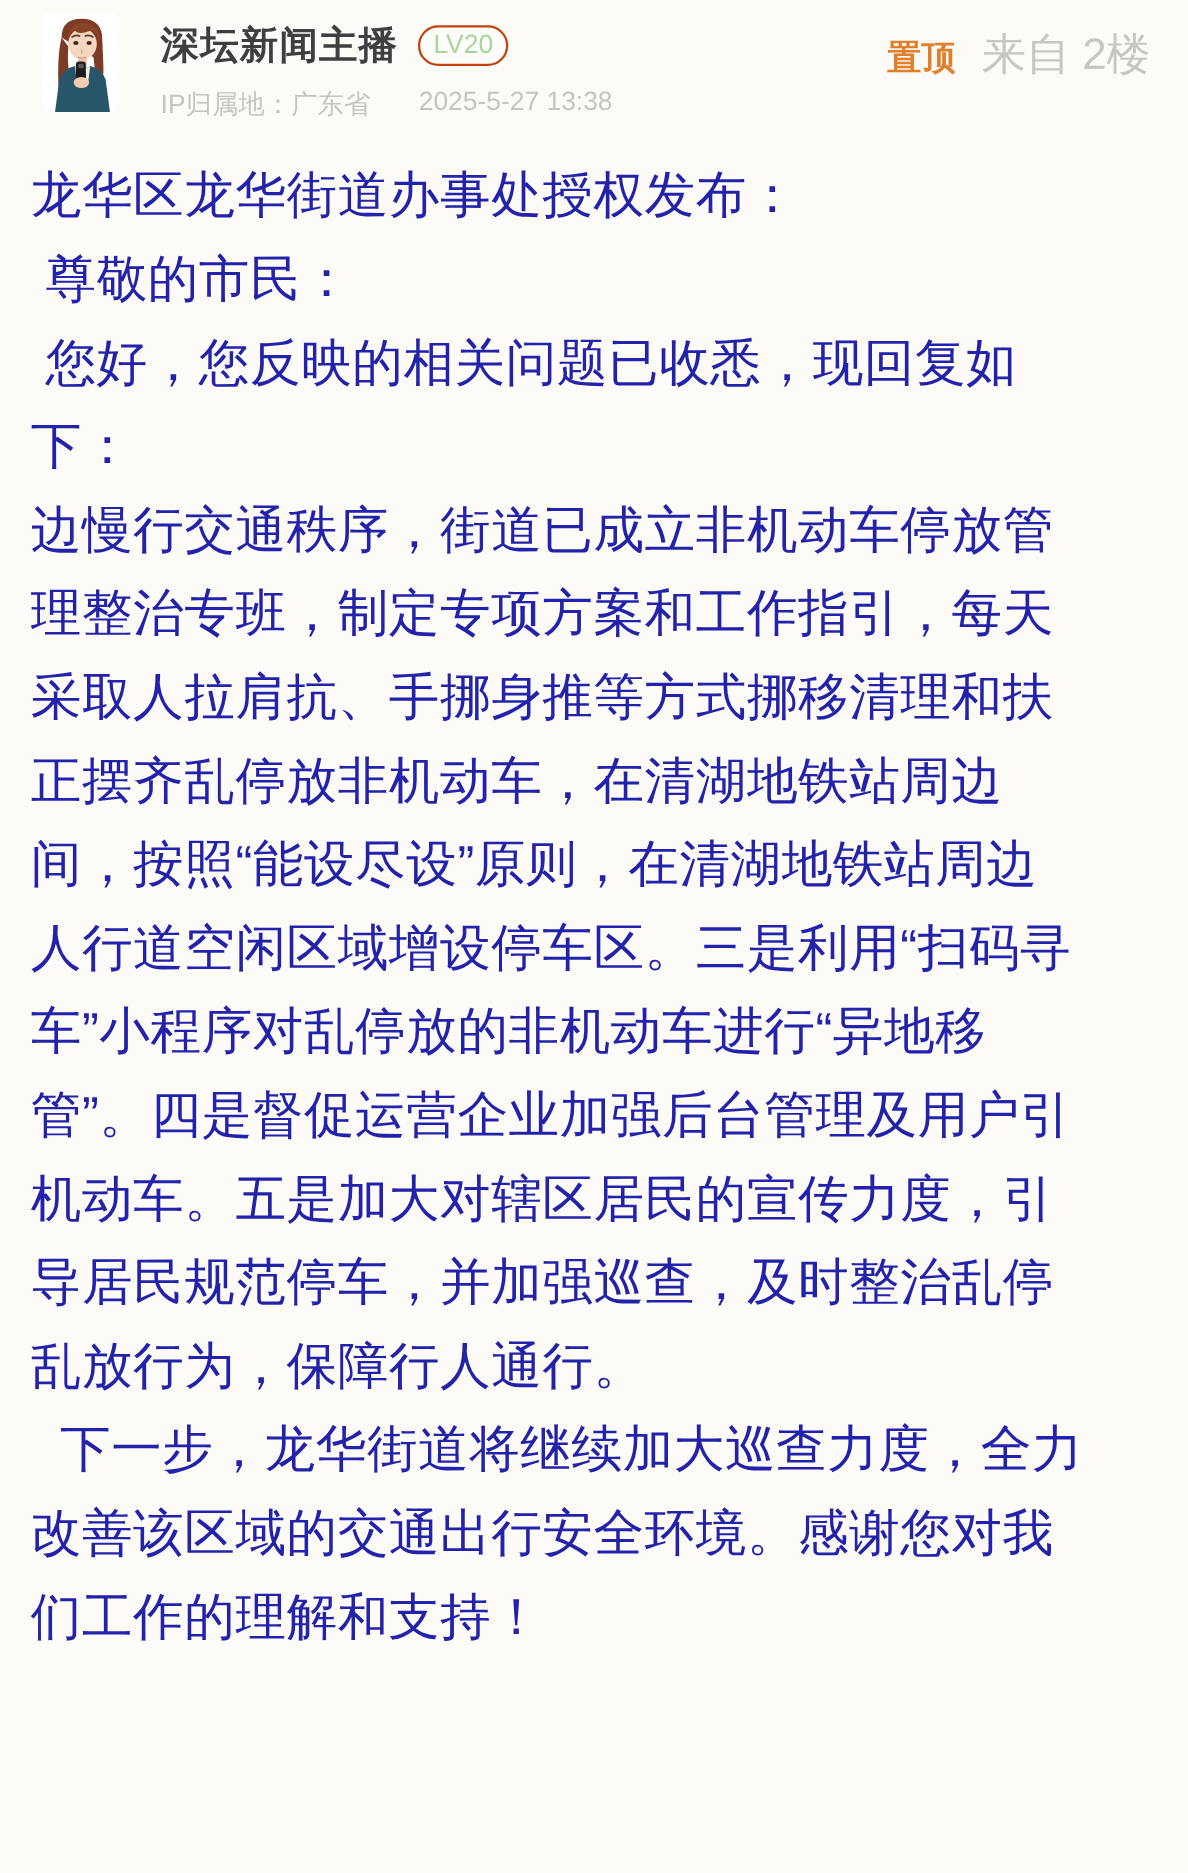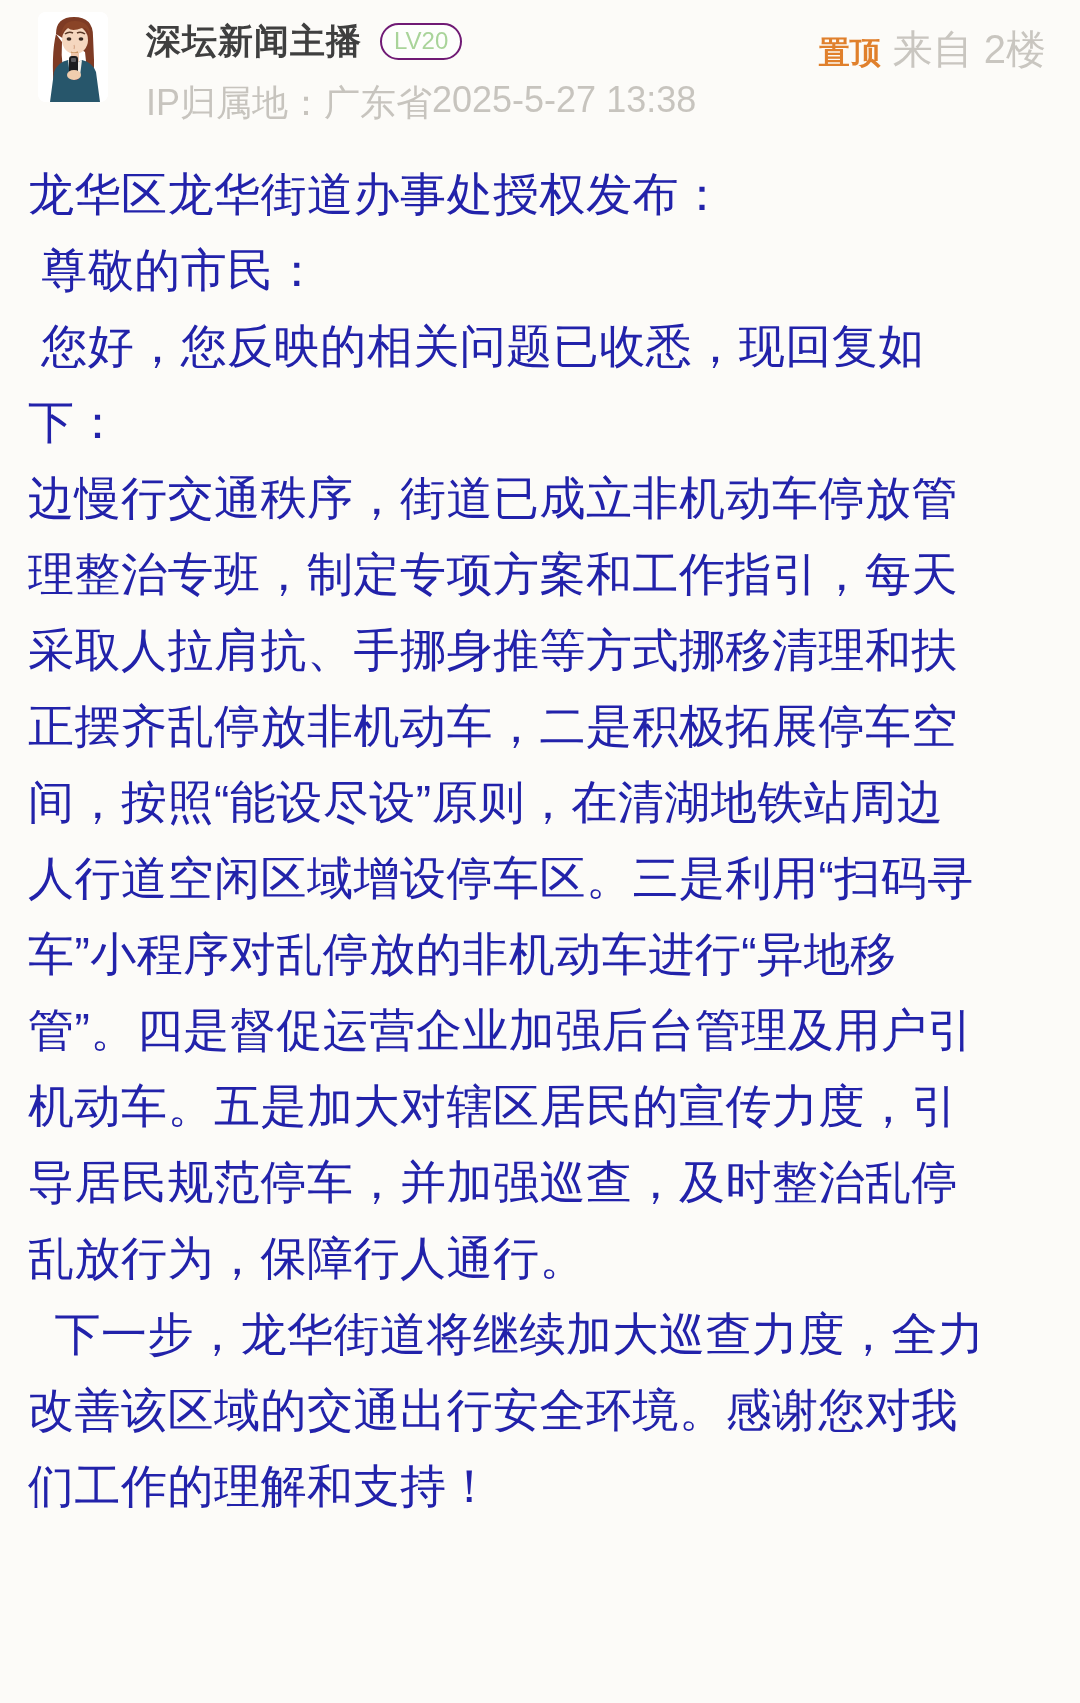--- a/index.html
+++ b/index.html
@@ -26,31 +26,31 @@
   }
   .avatar svg{display:block;width:100%;height:100%;}
   .user-block{margin-left:38px;flex:1 1 auto;min-width:0;}
   .row1{display:flex;align-items:center;gap:18px;margin-top:6px;}
   .username{
     font-size:35px;font-weight:700;color:#3f3f3f;letter-spacing:1px;
     cursor:pointer;
   }
   .level-badge{
     font-size:24px;color:#a9d49a;
-    border:2px solid #701a75;border-radius:20px;
+    border:2px solid #c2410c;border-radius:20px;
     padding:2px 12px 3px 12px;line-height:28px;
     background:#fdfefc;
   }
   .row2{
-    margin-top:14px;font-size:36px;color:#c7c4be;
-    display:flex;white-space:nowrap;
+    margin-top:14px;font-size:24px;color:#c7c4be;
+    display:flex;gap:44px;white-space:nowrap;
   }
   .meta{
     margin-left:auto;margin-top:10px;
-    display:flex;gap:12px;align-items:baseline;white-space:nowrap;
+    display:flex;gap:24px;align-items:baseline;white-space:nowrap;
   }
   .pinned{color:#e0802c;font-weight:700;font-size:31px;}
   .floor{color:#c9c6c0;font-size:40px;}
   .content{padding:28px 24px 0 28px;}
   .post-line{
     font-size:46px;
     line-height:76px;
     color:#2222aa;
     letter-spacing:0.5px;
     white-space:pre-wrap;
@@ -105,21 +105,21 @@
   </header>
 
   <main class="content">
       <div class="post-line">龙华区龙华街道办事处授权发布：</div>
       <div class="post-line"> 尊敬的市民：</div>
       <div class="post-line"> 您好，您反映的相关问题已收悉，现回复如</div>
       <div class="post-line">下：</div>
       <div class="post-line">边慢行交通秩序，街道已成立非机动车停放管</div>
       <div class="post-line">理整治专班，制定专项方案和工作指引，每天</div>
       <div class="post-line">采取人拉肩抗、手挪身推等方式挪移清理和扶</div>
-      <div class="post-line">正摆齐乱停放非机动车，二是积极拓展停车空</div>
+      <div class="post-line">正摆齐乱停放非机动车，在清湖地铁站周边</div>
       <div class="post-line">间，按照“能设尽设”原则，在清湖地铁站周边</div>
       <div class="post-line">人行道空闲区域增设停车区。三是利用“扫码寻</div>
       <div class="post-line">车”小程序对乱停放的非机动车进行“异地移</div>
       <div class="post-line">管”。四是督促运营企业加强后台管理及用户引</div>
       <div class="post-line">机动车。五是加大对辖区居民的宣传力度，引</div>
       <div class="post-line">导居民规范停车，并加强巡查，及时整治乱停</div>
       <div class="post-line">乱放行为，保障行人通行。</div>
       <div class="post-line">  下一步，龙华街道将继续加大巡查力度，全力</div>
       <div class="post-line">改善该区域的交通出行安全环境。感谢您对我</div>
       <div class="post-line">们工作的理解和支持！</div>

